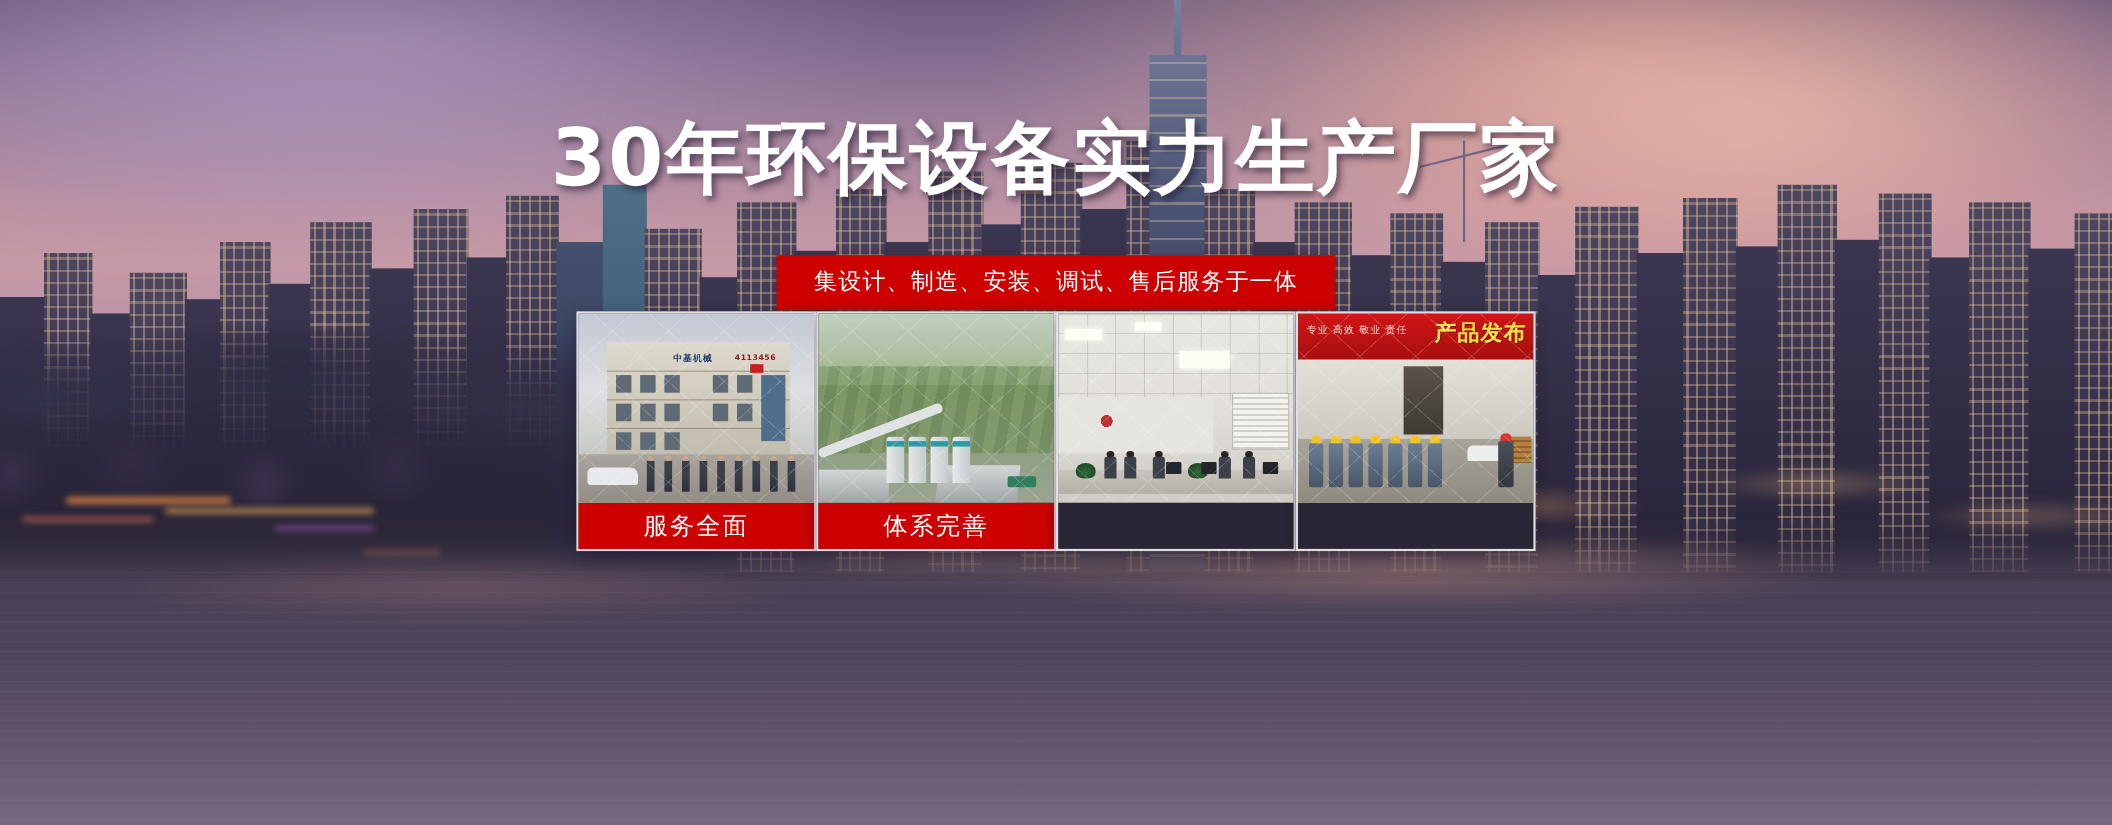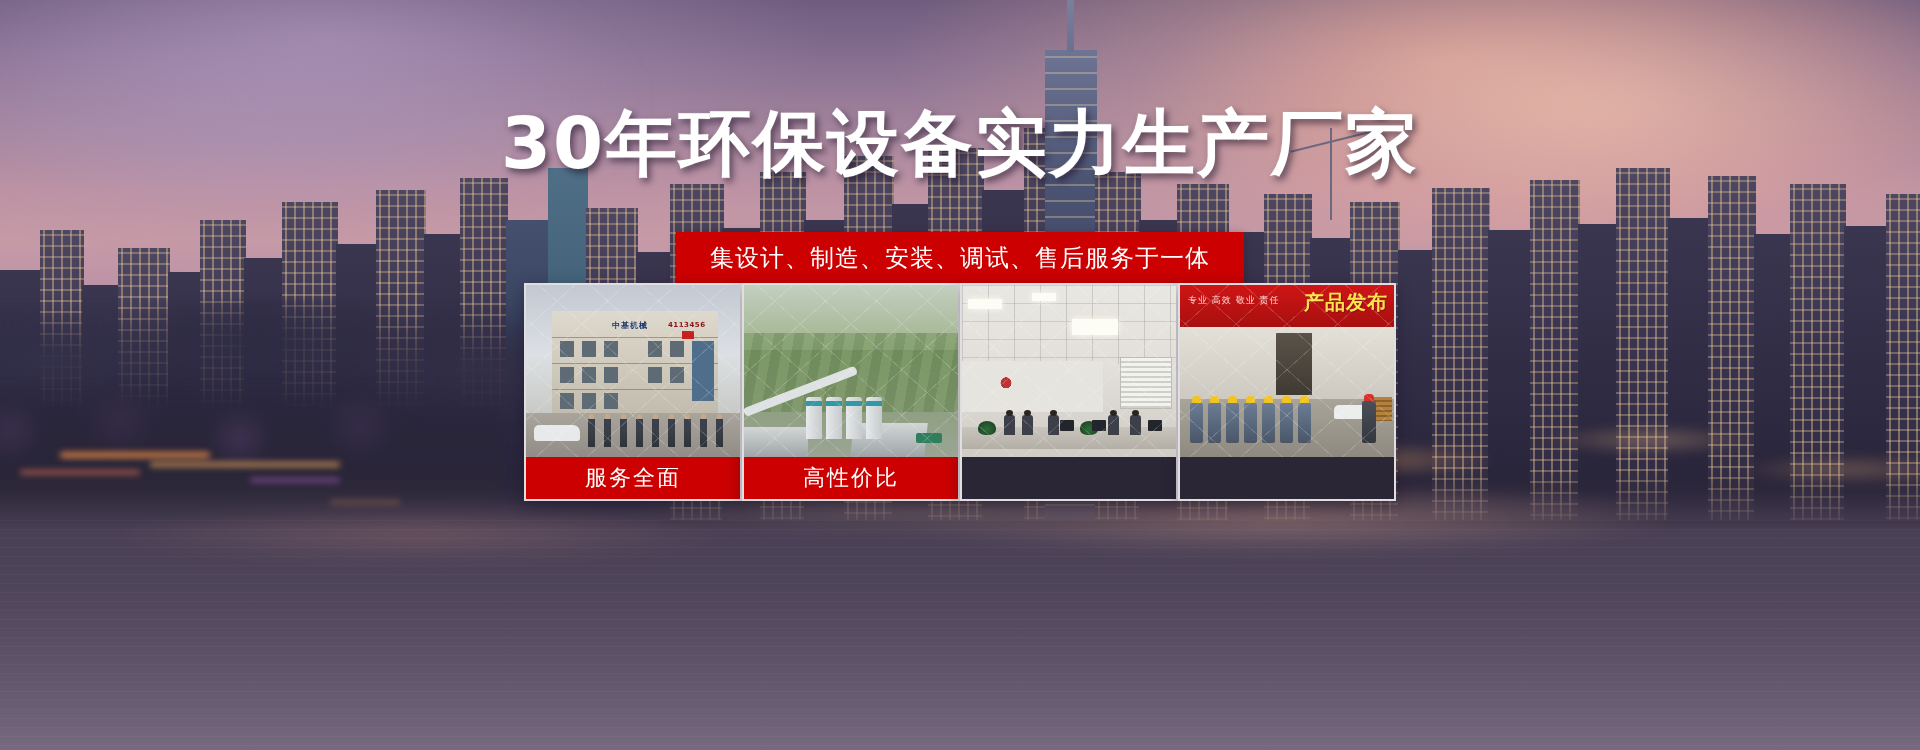--- a/index.html
+++ b/index.html
@@ -134,21 +134,21 @@
     white-space:nowrap;
   }
 
   .subbar{
     position:absolute; left:50%; transform:translateX(-50%); top:232px;
     background:#cc0000;
     padding:10px 34px 12px 34px;
     box-shadow:0 2px 8px rgba(40,10,20,.35);
   }
   .subbar-text{
-    font-size:24px; font-weight:500; color:#ffffff; letter-spacing:1px; white-space:nowrap;
+    font-size:21px; font-weight:500; color:#ffffff; letter-spacing:1px; white-space:nowrap;
   }
 
   .cards{
     position:absolute; left:50%; transform:translateX(-50%); top:283px;
     display:flex; 
   }
   .card{
     width:218px;
     border:2px solid rgba(255,255,255,.85);
     background:#2b2636;
@@ -376,21 +376,21 @@
             </div>
           <div class="silo" style="left:102px;">
               <i></i>
             </div>
           <div class="silo" style="left:122px;">
               <i></i>
             </div>
           <div class="green"></div>
           <div class="wmark"></div>
         </div>
-        <div class="card-cap">高性价比</div>
+        <div class="card-cap">体系完善</div>
       </div>
 
       <div class="card">
         <div class="card-photo p3">
           <div class="ceil"></div>
           <div class="panel" style="left:6px;   top:14px; width:34px; height:10px;"></div>
           <div class="panel" style="left:110px; top:34px; width:46px; height:16px;"></div>
           <div class="panel" style="left:70px;  top:8px;  width:24px; height:8px;"></div>
           <div class="wall"></div>
           <div class="blinds"></div>

